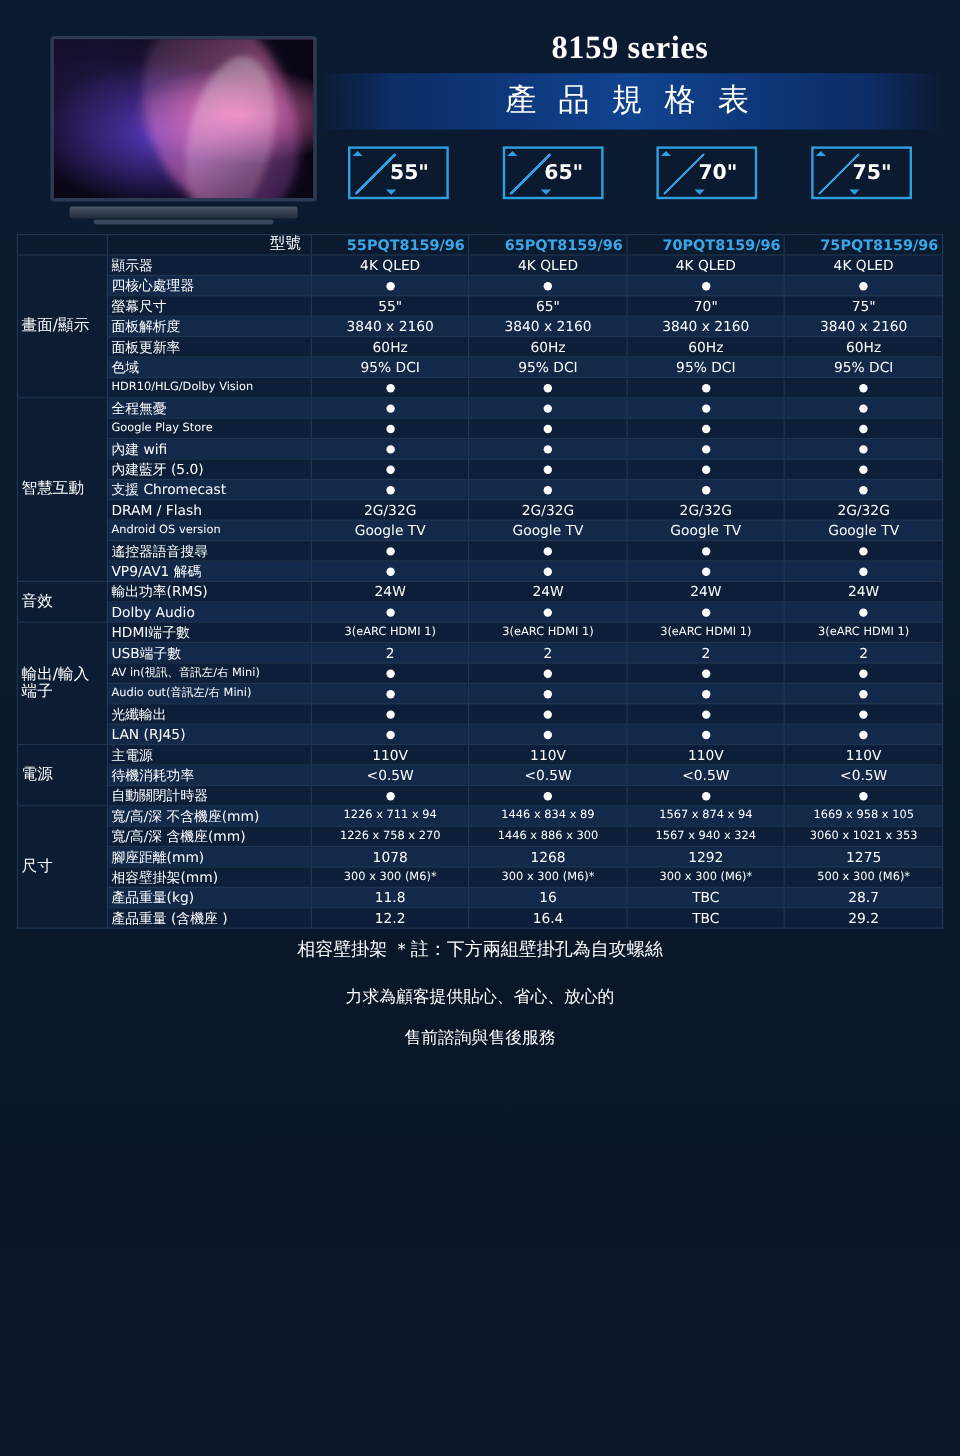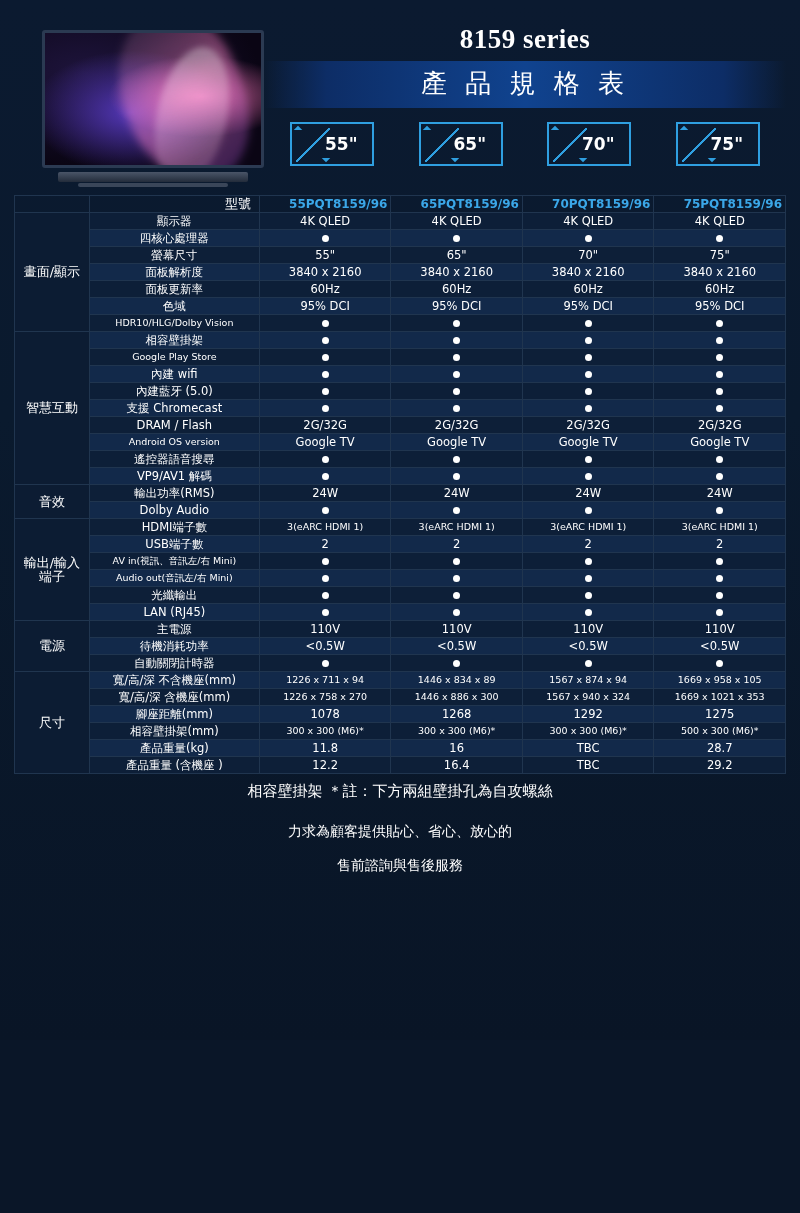--- a/index.html
+++ b/index.html
@@ -164,32 +164,30 @@
     padding-bottom: 3px;
   }
   .row-model td.modellabel {
     color: #ffffff;
     text-align: right;
     padding-right: 8px;
     font-weight: normal;
     font-size: 13px;
   }
   td.cat {
-    text-align: center;
     font-size: 13px;
     background: #0c1c33;
     color: #fff;
   }
   td.lbl {
     padding-left: 6px;
     background: #0d1f38;
     color: #fff;
     white-space: nowrap;
     overflow: hidden;
-    text-align: center;
   }
   td.val {
     text-align: center;
     background: #0d1f38;
     color: #fff;
     white-space: nowrap;
   }
   tr.alt td.lbl, tr.alt td.val { background: #12294a; }
   .dot {
     display: inline-block;
@@ -337,21 +335,21 @@
           </tr>
           <tr class="">
             <td class="lbl small">HDR10/HLG/Dolby Vision</td>
             <td class="val"><span class="dot"></span></td>
             <td class="val"><span class="dot"></span></td>
             <td class="val"><span class="dot"></span></td>
             <td class="val"><span class="dot"></span></td>
           </tr>
           <tr class="alt">
             <td class="cat" rowspan="9">智慧互動</td>
-            <td class="lbl">相容壁掛架</td>
+            <td class="lbl">全程無憂</td>
             <td class="val"><span class="dot"></span></td>
             <td class="val"><span class="dot"></span></td>
             <td class="val"><span class="dot"></span></td>
             <td class="val"><span class="dot"></span></td>
           </tr>
           <tr class="">
             <td class="lbl small">Google Play  Store</td>
             <td class="val"><span class="dot"></span></td>
             <td class="val"><span class="dot"></span></td>
             <td class="val"><span class="dot"></span></td>
@@ -492,21 +490,21 @@
             <td class="val small">1226 x 711 x 94</td>
             <td class="val small">1446 x 834 x 89</td>
             <td class="val small">1567 x 874 x 94</td>
             <td class="val small">1669 x 958 x 105</td>
           </tr>
           <tr class="">
             <td class="lbl">寬/高/深 含機座(mm)</td>
             <td class="val small">1226 x 758 x 270</td>
             <td class="val small">1446 x 886 x 300</td>
             <td class="val small">1567 x 940 x 324</td>
-            <td class="val small">1669 x 1021 x 353</td>
+            <td class="val small">3060 x 1021 x 353</td>
           </tr>
           <tr class="alt">
             <td class="lbl">腳座距離(mm)</td>
             <td class="val">1078</td>
             <td class="val">1268</td>
             <td class="val">1292</td>
             <td class="val">1275</td>
           </tr>
           <tr class="">
             <td class="lbl">相容壁掛架(mm)</td>

